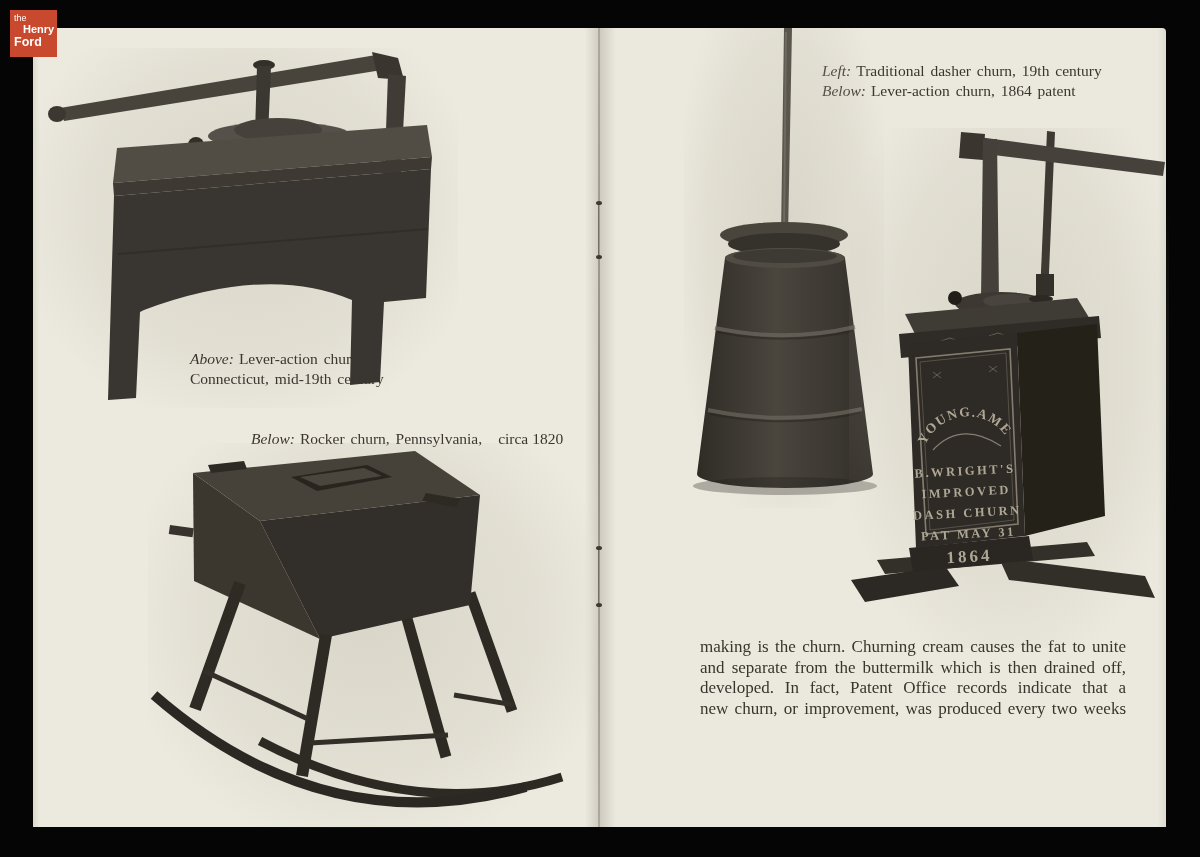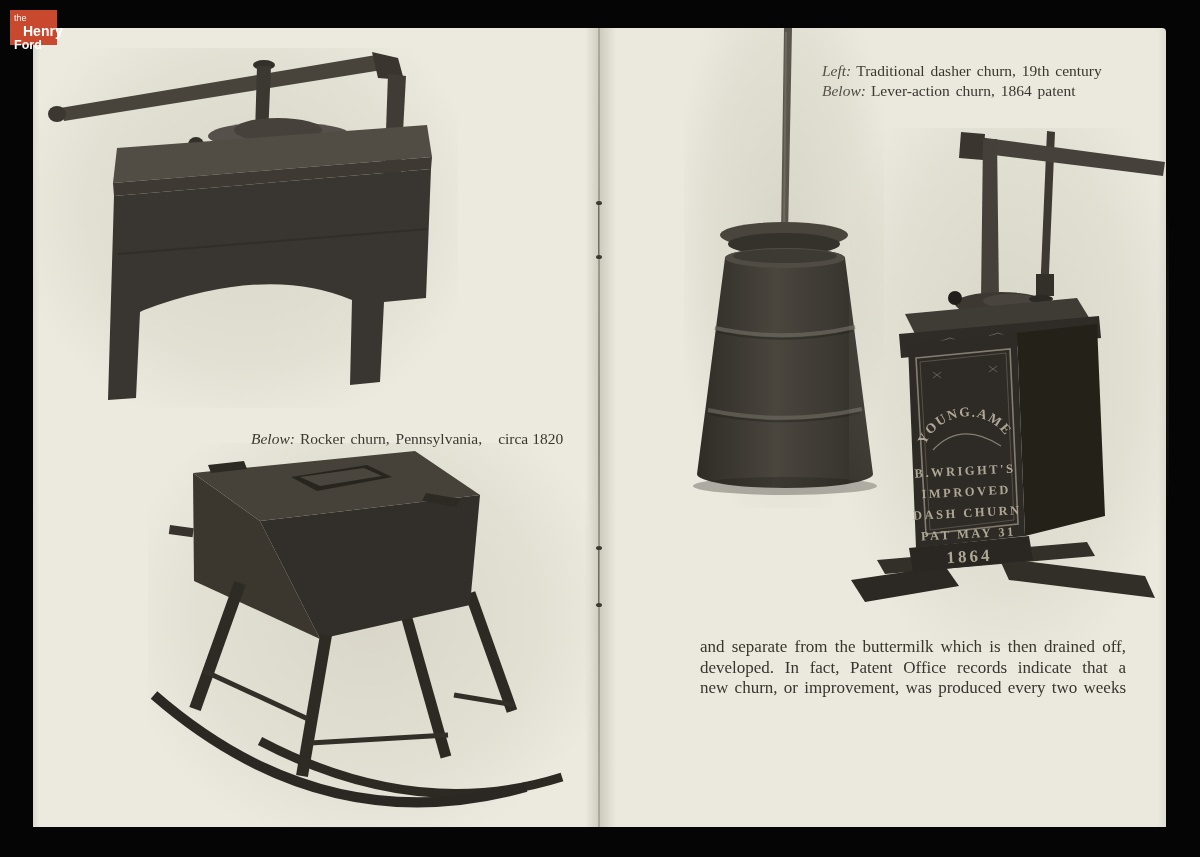--- a/index.html
+++ b/index.html
@@ -9,24 +9,24 @@
   .page-left{left:33px;width:566px;
     background:linear-gradient(270deg,rgba(95,90,75,.20),rgba(0,0,0,0) 2.5%),
                linear-gradient(90deg,rgba(120,115,100,.14),rgba(0,0,0,0) 1.2%),#ece9de;}
   .page-right{left:599px;width:567px;border-top-right-radius:4px;
     background:linear-gradient(90deg,rgba(95,90,75,.22),rgba(0,0,0,0) 3%),
                linear-gradient(270deg,rgba(110,105,92,.10),rgba(0,0,0,0) 1.5%),#ebe8dd;}
   .gutter-line{position:absolute;left:598px;top:28px;width:2px;height:799px;
     background:linear-gradient(180deg,rgba(70,65,55,.25),rgba(70,65,55,.45) 50%,rgba(70,65,55,.25));}
   .staple{position:absolute;width:6px;height:4px;border-radius:50%;background:#3d3a33;left:596px;}
   .thread{position:absolute;left:598px;width:1px;background:rgba(80,75,65,.55);}
-  .logo{position:absolute;left:10px;top:10px;width:47px;height:35px;background:#c8492d;
+  .logo{position:absolute;left:10px;top:10px;width:47px;height:47px;background:#c8492d;
         color:#fff;font-family:"Liberation Sans",sans-serif;line-height:1;}
   .logo .the{display:block;font-size:9px;margin:4px 0 0 4px;font-weight:400;}
-  .logo .henry{display:block;font-size:14px;font-weight:700;margin:1px 0 0 13px;}
+  .logo .henry{display:block;font-size:11px;font-weight:700;margin:1px 0 0 13px;}
   .logo .ford{display:block;font-size:12.5px;font-weight:700;margin:1px 0 0 4px;}
   .caption{position:absolute;color:#3a362f;font-size:15.5px;line-height:19.5px;word-spacing:2px;}
   .caption .it{font-style:italic;margin-right:5px;}
   .caption .it2{margin:0 4px 0 16px;}
   .photo{position:absolute;
     background:radial-gradient(ellipse at 50% 45%,rgba(188,184,170,.40) 0%,rgba(188,184,170,.20) 55%,rgba(188,184,170,0) 80%);}
   .photo svg{display:block;}
   .para{position:absolute;left:101px;top:609px;width:426px;color:#38352e;
         font-size:17px;line-height:20.6px;}
   .para .jline{text-align:justify;text-align-last:justify;}
@@ -62,20 +62,24 @@
         <g>
           <polygon points="79,100 389,77 394,109 75,135" fill="#514c44"></polygon>
           <polygon points="75,135 394,109 393,121 76,148" fill="#3e3a33"></polygon>
           <path d="M76,148 L393,121 L388,250 L346,254 L342,334 L312,337 L314,252
                    Q230,216 106,262 L102,264 L98,350 L70,352 Z" fill="#393530"></path>
           <line x1="80" y1="206" x2="390" y2="181" stroke="#2b2722" stroke-width="2" opacity="0.55"></line>
         </g>
       </svg>
     </div>
 
+    <div class="caption" style="left:157px;top:321px;">
+      <span class="it">Above:</span><span>Lever-action churn,</span><br>
+      <span>Connecticut, mid-19th century</span>
+    </div>
 
     <div class="caption" style="left:218px;top:401px;">
       <span class="it">Below:</span><span>Rocker churn, Pennsylvania,</span><span class="it2">circa</span><span>1820</span>
     </div>
 
     <div class="photo" style="left:115px;top:415px;width:440px;height:385px;">
       <svg width="440" height="385" viewBox="0 0 440 385">
         <g>
           <rect x="22" y="82" width="24" height="9" fill="#38342d" transform="rotate(8 22 82)"></rect>
           <path d="M112,298 Q268,380 414,334" stroke="#2d2a24" stroke-width="9" fill="none"></path>
@@ -187,20 +191,21 @@
             <text class="stencil-text" x="118" y="368" text-anchor="middle" font-size="12.5" letter-spacing="2.5">IMPROVED</text>
             <text class="stencil-text" x="118" y="389" text-anchor="middle" font-size="12.5" letter-spacing="2.5">DASH CHURN</text>
             <text class="stencil-text" x="118" y="410" text-anchor="middle" font-size="12.5" letter-spacing="2.5">PAT MAY 31</text>
             <text class="stencil-text" x="118" y="434" text-anchor="middle" font-size="17" letter-spacing="3">1864</text>
           </g>
         </g>
       </svg>
     </div>
 
     <div class="para">
+      <div class="jline">making is the churn. Churning cream causes the fat to unite</div>
       <div class="jline">and separate from the buttermilk which is then drained off,</div>
       <div class="jline">developed. In fact, Patent Office records indicate that a</div>
       <div class="jline">new churn, or improvement, was produced every two weeks</div>
     </div>
   </div>
 
   <div class="gutter-line"></div>
   <div class="thread" style="top:205px;height:52px;"></div>
   <div class="thread" style="top:549px;height:56px;"></div>
   <div class="staple" style="top:201px;"></div>

